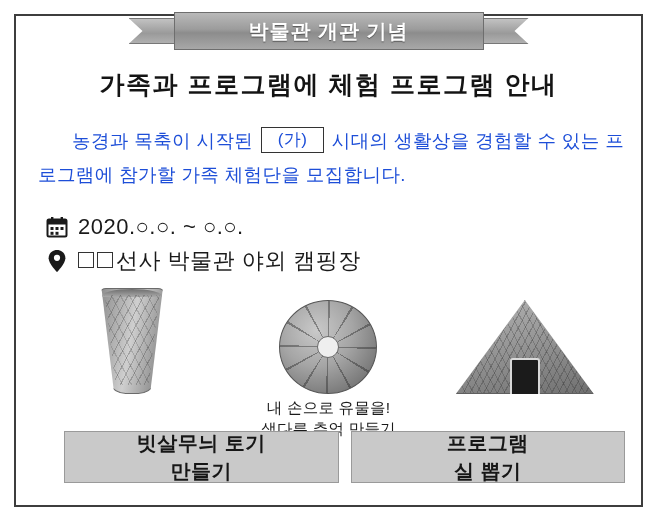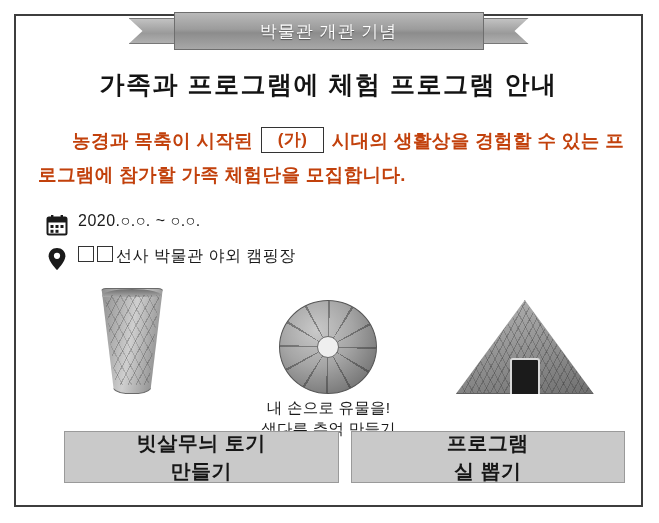--- a/index.html
+++ b/index.html
@@ -42,22 +42,22 @@
     width: 310px;
     height: 38px;
     background: linear-gradient(180deg, #b9b9b9 0%, #9c9c9c 45%, #8c8c8c 55%, #a8a8a8 100%);
     border: 1px solid #6e6e6e;
     display: flex;
     align-items: center;
     justify-content: center;
     box-sizing: border-box;
   }
   .banner-title {
-    font-size: 17px;
-    font-weight: normal;
+    font-size: 20px;
+    font-weight: bold;
     color: #ffffff;
     letter-spacing: 1px;
     text-shadow: 0 1px 1px rgba(0,0,0,0.45);
   }
   .ribbon-tail {
     position: absolute;
     top: 6px;
     width: 46px;
     height: 26px;
     background: linear-gradient(180deg, #c2c2c2 0%, #9a9a9a 60%, #b0b0b0 100%);
@@ -90,22 +90,21 @@
 
   
   .body-text {
     position: absolute;
     top: 108px;
     left: 22px;
     right: 8px;
     font-size: 18.5px;
     line-height: 34px;
     letter-spacing: 0.4px;
-    color: #c2410c;
-    font-weight: bold;
+    color: #1d4ed8;
   }
   .indent { display: inline-block; width: 34px; }
   .blank-box {
     display: inline-block;
     border: 1px solid #333;
     padding: 0px 16px;
     margin: 0 2px;
     font-size: 17px;
     line-height: 24px;
     vertical-align: 2px;
@@ -113,23 +112,24 @@
 
   
   .info {
     position: absolute;
     top: 196px;
     left: 28px;
     right: 20px;
   }
   .info-row {
     display: flex;
+    align-items: center;
     height: 30px;
     margin-bottom: 4px;
-    font-size: 16px;
+    font-size: 22px;
     letter-spacing: 0.5px;
   }
   .info-row .ico {
     width: 26px;
     height: 26px;
     margin-right: 8px;
     display: flex;
     align-items: center;
     justify-content: center;
     flex: 0 0 auto;

